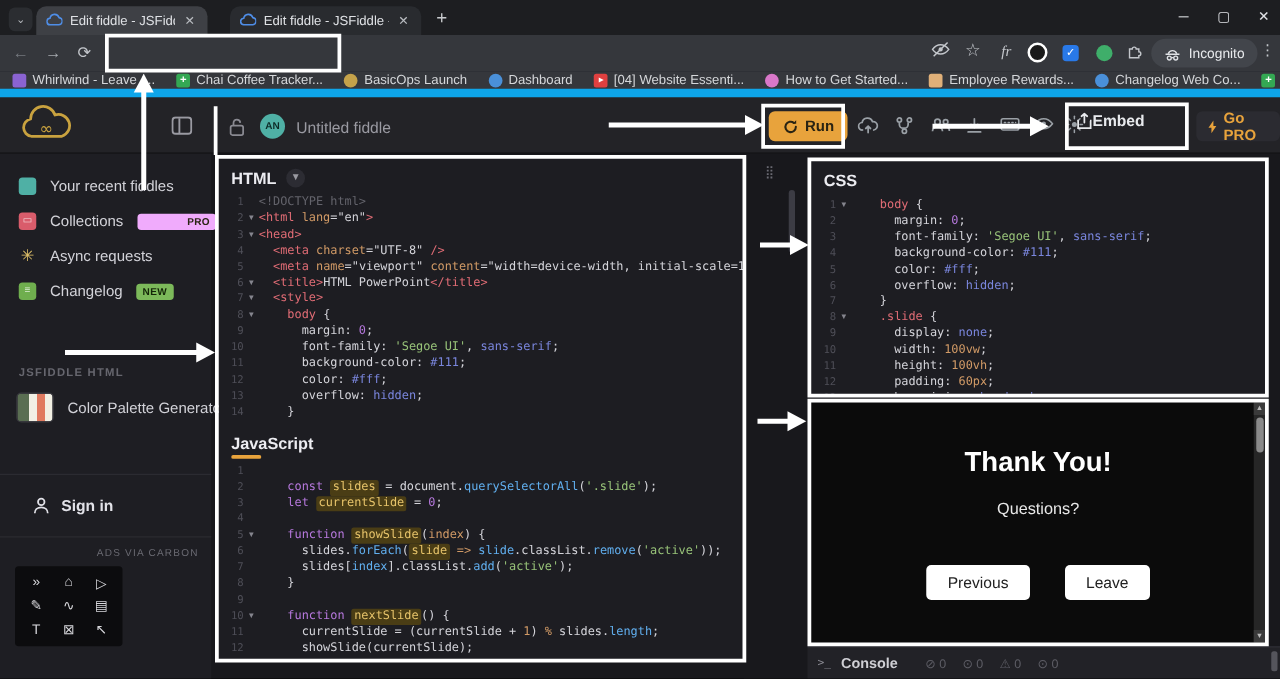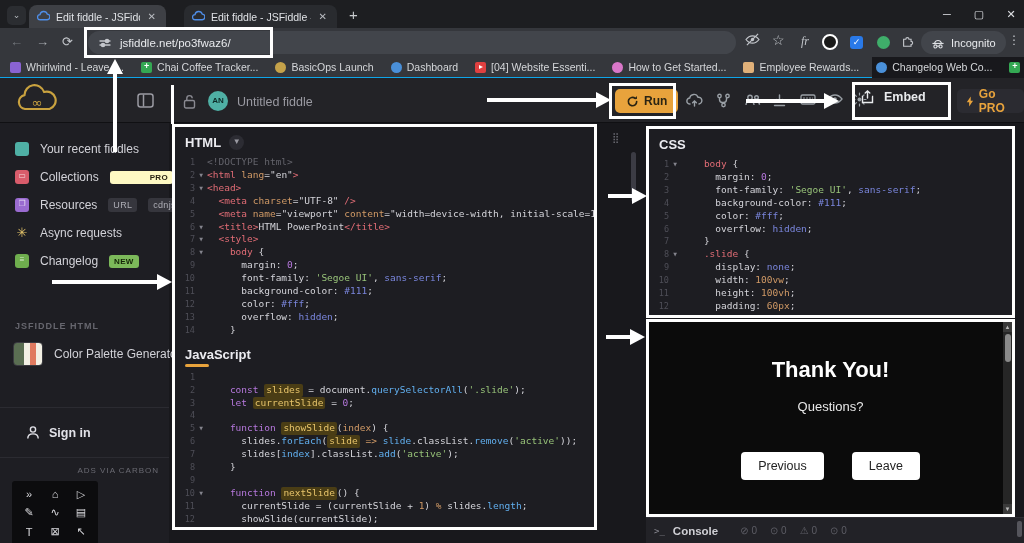--- a/index.html
+++ b/index.html
@@ -23,51 +23,51 @@
   .toolbar { left:0; top:28px; width:1024px; height:29px; background:#35373c; }
   .navic { position:absolute; top:34px; font-size:13px; color:#a7abb0; }
   .omnibox { position:absolute; left:88px; top:31px; width:648px; height:23px; border-radius:12px; background:#42454b; display:flex; align-items:center; padding:0 10px; gap:8px; }
   .omni-url { font-size:11.5px; color:#e8eaed; }
   .tbicon { position:absolute; top:33px; color:#c3c6cb; font-size:13px; }
   .ext-check { position:absolute; left:850px; top:36px; width:13px; height:13px; border-radius:3px; background:#2979e8; color:#fff; font-size:9px; text-align:center; line-height:13px; }
   .ext-green { position:absolute; left:877px; top:36px; width:13px; height:13px; border-radius:7px; background:#3fae6a; }
   .ext-ring { position:absolute; left:822px; top:34px; width:16px; height:16px; border-radius:50%; border:2px solid #fff; background:#1a1a1a; }
   .incog-pill { position:absolute; left:921px; top:31px; height:23px; border-radius:12px; background:#42454b; display:flex; align-items:center; padding:0 10px; gap:6px; color:#e8eaed; font-size:11px; }
 
-  .bookbar { left:0; top:57px; width:872px; height:21px; background:#35373c; border-bottom:1px solid #0ea5e9; display:flex; align-items:center; padding:0 10px; }
+  .bookbar { left:0; top:57px; width:1024px; height:21px; background:#35373c; border-bottom:7px solid #0ea5e9; display:flex; align-items:center; padding:0 10px; }
   .bm { display:flex; align-items:center; gap:5px; margin-right:17px; }
   .bm-label { font-size:10.5px; color:#d5d7da; white-space:nowrap; }
   .bm-ic { width:11px; height:11px; flex:none; border-radius:2px; position:relative; }
   .bm-ic.circle { border-radius:50%; }
   .bm-ic.play::after { content:""; position:absolute; left:4px; top:3px; border-left:4px solid #fff; border-top:2.5px solid transparent; border-bottom:2.5px solid transparent; }
   .bm-ic.plus::after { content:"+"; position:absolute; left:0; top:-1px; width:11px; text-align:center; color:#fff; font-size:9px; font-weight:bold; }
 
   
   .jf-header { left:0; top:78px; width:1024px; height:45px; background:#232327; border-bottom:1px solid #101013; }
   .avatar { position:absolute; left:208px; top:91px; width:20px; height:20px; border-radius:50%; background:#4fb0a5; color:#0d2b27; font-size:8px; font-weight:bold; text-align:center; line-height:20px; }
   .fiddle-title { position:absolute; left:237px; top:95px; font-size:12.5px; color:#9a9aa2; }
   .run-btn { position:absolute; left:615px; top:89px; height:24px; border-radius:5px; background:#e8a33c; color:#2a2413; font-size:12px; font-weight:bold; display:flex; align-items:center; gap:5px; padding:0 11px; }
-  .embed-btn { position:absolute; left:861px; top:90px; display:flex; align-items:center; gap:10px; color:#e8eaed; font-size:12.5px; font-weight:bold; }
+  .embed-btn { position:absolute; left:861px; top:90px; display:flex; align-items:center; gap:0; color:#e8eaed; font-size:12.5px; font-weight:bold; }
   .gopro-btn { position:absolute; left:957px; top:89px; height:24px; border-radius:5px; background:#2b2b31; color:#e8a33c; font-size:12px; font-weight:bold; display:flex; align-items:center; gap:5px; padding:0 9px; }
   .hdr-ic { position:absolute; top:93px; color:#9aa0a6; }
 
   
   .sidebar { left:0; top:123px; width:169px; height:420px; background:#1e1e23; }
   .sb-item { display:flex; align-items:center; gap:11px; padding:7px 0 7px 15px; }
   .sb-label { font-size:12px; color:#d2d2d8; white-space:nowrap; }
   .sb-ic { width:14px; height:14px; border-radius:3px; flex:none; position:relative; }
   .sb-ic.recent { background:conic-gradient(#4fb0a5 0 25%, #77cdc2 0 50%, #4fb0a5 0 75%, #2f8377 0); border-radius:3px; }
   .sb-ic::after { position:absolute; color:rgba(255,255,255,.75); font-size:8px; left:0; top:1px; width:14px; text-align:center; }
   .sb-ic.collections::after { content:"▭"; }
   .sb-ic.resources::after { content:"❐"; }
   .sb-ic.async { background:none !important; }
   .sb-ic.async::after { content:"✳"; color:#e0c068; font-size:13px; top:-1px; }
   .sb-ic.changelog::after { content:"≡"; }
   .badge { font-size:8px; font-weight:bold; border-radius:3px; padding:2px 5px; letter-spacing:.3px; }
-  .bd-pro { background:#fef9c3; color:#2a2413;padding-left:40px; }
+  .bd-pro { background:#f0abfc; color:#2a2413;padding-left:40px; }
   .bd-new { background:#7cb95a; color:#142608; }
   .bd-gray { background:#36363d; color:#aeaeb6; font-weight:normal; font-size:9px; }
   .sb-section { padding:10px 0 4px 15px; font-size:9px; letter-spacing:1px; color:#66666e; font-weight:bold; }
   .app-ic { width:30px; height:24px; border-radius:4px; flex:none; background:linear-gradient(90deg,#5a6e52 0 34%, #f2f0e4 34% 56%, #e07a5f 56% 78%, #f2f0e4 78%); border:1px solid #3a3a40; }
   .sb-divider { height:1px; background:#2b2b31; margin:8px 0; }
   .signin { display:flex; align-items:center; gap:9px; padding:9px 0 9px 26px; color:#e2e2e8; font-size:12.5px; font-weight:bold; }
   .ads-label { text-align:right; padding-right:10px; font-size:8px; letter-spacing:1px; color:#6a6a72; margin-top:4px;margin-left:16px; }
   .ad-tile { margin:6px 0 0 12px; width:86px; height:64px; background:#0c0c0e; border-radius:3px; display:grid; grid-template-columns:repeat(3,1fr); align-items:center; justify-items:center; padding:4px; }
   .ad-g { color:#d8d8dc; font-size:11px; }
 
@@ -142,31 +142,20 @@
     <div class="newtab">+</div>
     <div class="winctl" style="left:932px;">─</div>
     <div class="winctl" style="left:964px;">▢</div>
     <div class="winctl" style="left:996px;">✕</div>
   </div>
 
   <div class="abs toolbar"></div>
   <div class="navic" style="left:10px; color:#74787e;">←</div>
   <div class="navic" style="left:36px;">→</div>
   <div class="navic" style="left:62px; color:#c3c6cb;">⟳</div>
-  <div class="omnibox">
-    <svg width="14" height="14" viewBox="0 0 14 14">
-        <g stroke="#c3c6cb" stroke-width="1.4" stroke-linecap="round">
-          <line x1="2" y1="5" x2="12" y2="5"></line>
-          <line x1="2" y1="9" x2="12" y2="9"></line>
-          <circle cx="9" cy="5" r="1.6" fill="#c3c6cb"></circle>
-          <circle cx="5" cy="9" r="1.6" fill="#c3c6cb"></circle>
-        </g>
-      </svg>
-    <span class="omni-url">jsfiddle.net/po3fwaz6/</span>
-  </div>
   <div class="tbicon" style="left:745px;">
     <svg width="15" height="13" viewBox="0 0 16 14">
         <path d="M1 7s3-4 7-4 7 4 7 4-3 4-7 4-7-4-7-4z" fill="none" stroke="#c3c6cb" stroke-width="1.3"></path>
         <circle cx="8" cy="7" r="1.8" fill="#c3c6cb"></circle>
         <line x1="2" y1="13" x2="14" y2="1" stroke="#c3c6cb" stroke-width="1.3"></line>
       </svg>
   </div>
   <div class="tbicon" style="left:772px; top:32px; font-size:14px;">☆</div>
   <div class="tbicon" style="left:801px; top:34px; font-family:'Liberation Serif',serif; font-style:italic; font-size:12px;">fr</div>
   <div class="ext-ring"></div>
@@ -340,26 +329,20 @@
         <div class="sb-item">
           <span class="sb-ic recent" style="background: rgb(79, 176, 165);"></span>
           <span class="sb-label">Your recent fiddles</span>
         </div>
         <div class="sb-item">
           <span class="sb-ic collections" style="background: rgb(217, 92, 107);"></span>
           <span class="sb-label">Collections</span>
           <span class="badge bd-pro">PRO</span>
         </div>
         <div class="sb-item">
-          <span class="sb-ic resources" style="background: rgb(154, 107, 208);"></span>
-          <span class="sb-label">Resources</span>
-          <span class="badge bd-gray">URL</span>
-          <span class="badge bd-gray">cdnjs</span>
-        </div>
-        <div class="sb-item">
           <span class="sb-ic async"></span>
           <span class="sb-label">Async requests</span>
         </div>
         <div class="sb-item">
           <span class="sb-ic changelog" style="background: rgb(111, 174, 78);"></span>
           <span class="sb-label">Changelog</span>
           <span class="badge bd-new">NEW</span>
         </div>
       </div>
     <div style="height:36px"></div>

